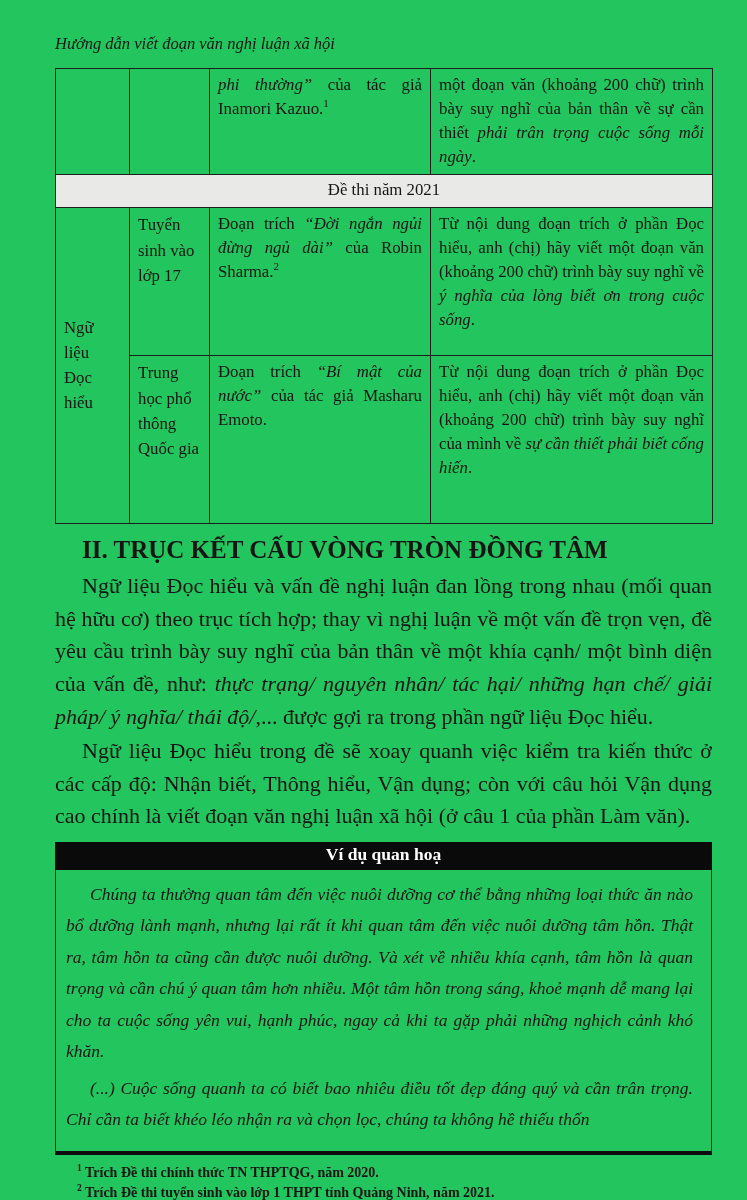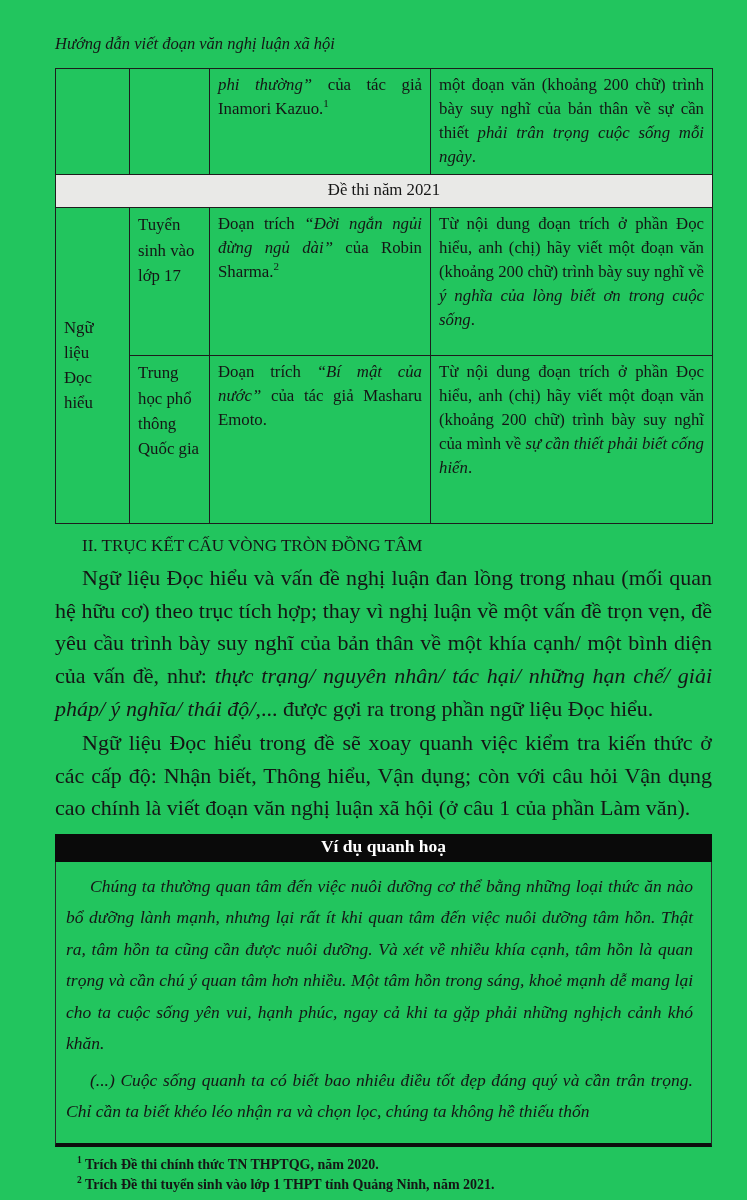--- a/index.html
+++ b/index.html
@@ -51,22 +51,22 @@
     padding: 2px 4px 4px 4px;
     vertical-align: middle;
   }
   .cell.material { vertical-align: middle; line-height: 1.5; }
   .cell.level { line-height: 1.5; }
   .cell.passage, .cell.task { text-align: justify; }
 
   
   .sec-title {
     margin: 12px 0 6px 27px;
-    font-size: 17px;
-    font-weight: normal;
+    font-size: 25px;
+    font-weight: bold;
   }
   .body-p {
     margin: 0 8px 2px 0;
     width: 657px;
     text-align: justify;
     text-indent: 27px;
     font-size: 22px;
     line-height: 1.48;
   }
 
@@ -150,21 +150,21 @@
       </tr>
     </tbody>
   </table>
 
   <div class="sec-title">II. TRỤC KẾT CẤU VÒNG TRÒN ĐỒNG TÂM</div>
 
   <p class="body-p"><span>Ngữ liệu Đọc hiểu và vấn đề nghị luận đan lồng trong nhau (mối quan hệ hữu cơ) theo trục tích hợp; thay vì nghị luận về một vấn đề trọn vẹn, đề yêu cầu trình bày suy nghĩ của bản thân về một khía cạnh/ một bình diện của vấn đề, như: </span><span class="it">thực trạng/ nguyên nhân/ tác hại/ những hạn chế/ giải pháp/ ý nghĩa/ thái độ/</span><span>,... được gợi ra trong phần ngữ liệu Đọc hiểu.</span></p>
 
   <p class="body-p">Ngữ liệu Đọc hiểu trong đề sẽ xoay quanh việc kiểm tra kiến thức ở các cấp độ: Nhận biết, Thông hiểu, Vận dụng; còn với câu hỏi Vận dụng cao chính là viết đoạn văn nghị luận xã hội (ở câu 1 của phần Làm văn).</p>
 
-  <div class="banner">Ví dụ quanh hoạ</div>
+  <div class="banner">Ví dụ quan hoạ</div>
 
   <div class="example-box">
     <p class="ex-p">Chúng ta thường quan tâm đến việc nuôi dưỡng cơ thể bằng những loại thức ăn nào bổ dưỡng lành mạnh, nhưng lại rất ít khi quan tâm đến việc nuôi dưỡng tâm hồn. Thật ra, tâm hồn ta cũng cần được nuôi dưỡng. Và xét về nhiều khía cạnh, tâm hồn là quan trọng và cần chú ý quan tâm hơn nhiều. Một tâm hồn trong sáng, khoẻ mạnh dễ mang lại cho ta cuộc sống yên vui, hạnh phúc, ngay cả khi ta gặp phải những nghịch cảnh khó khăn.</p>
     <p class="ex-p">(...) Cuộc sống quanh ta có biết bao nhiêu điều tốt đẹp đáng quý và cần trân trọng. Chỉ cần ta biết khéo léo nhận ra và chọn lọc, chúng ta không hề thiếu thốn</p>
   </div>
 
   <div class="footnotes">
     <p class="fn"><sup>1</sup><span> Trích Đề thi chính thức TN THPTQG, năm 2020.</span></p>
     <p class="fn"><sup>2</sup><span> Trích Đề thi tuyển sinh vào lớp 1 THPT tỉnh Quảng Ninh, năm 2021.</span></p>
   </div>

